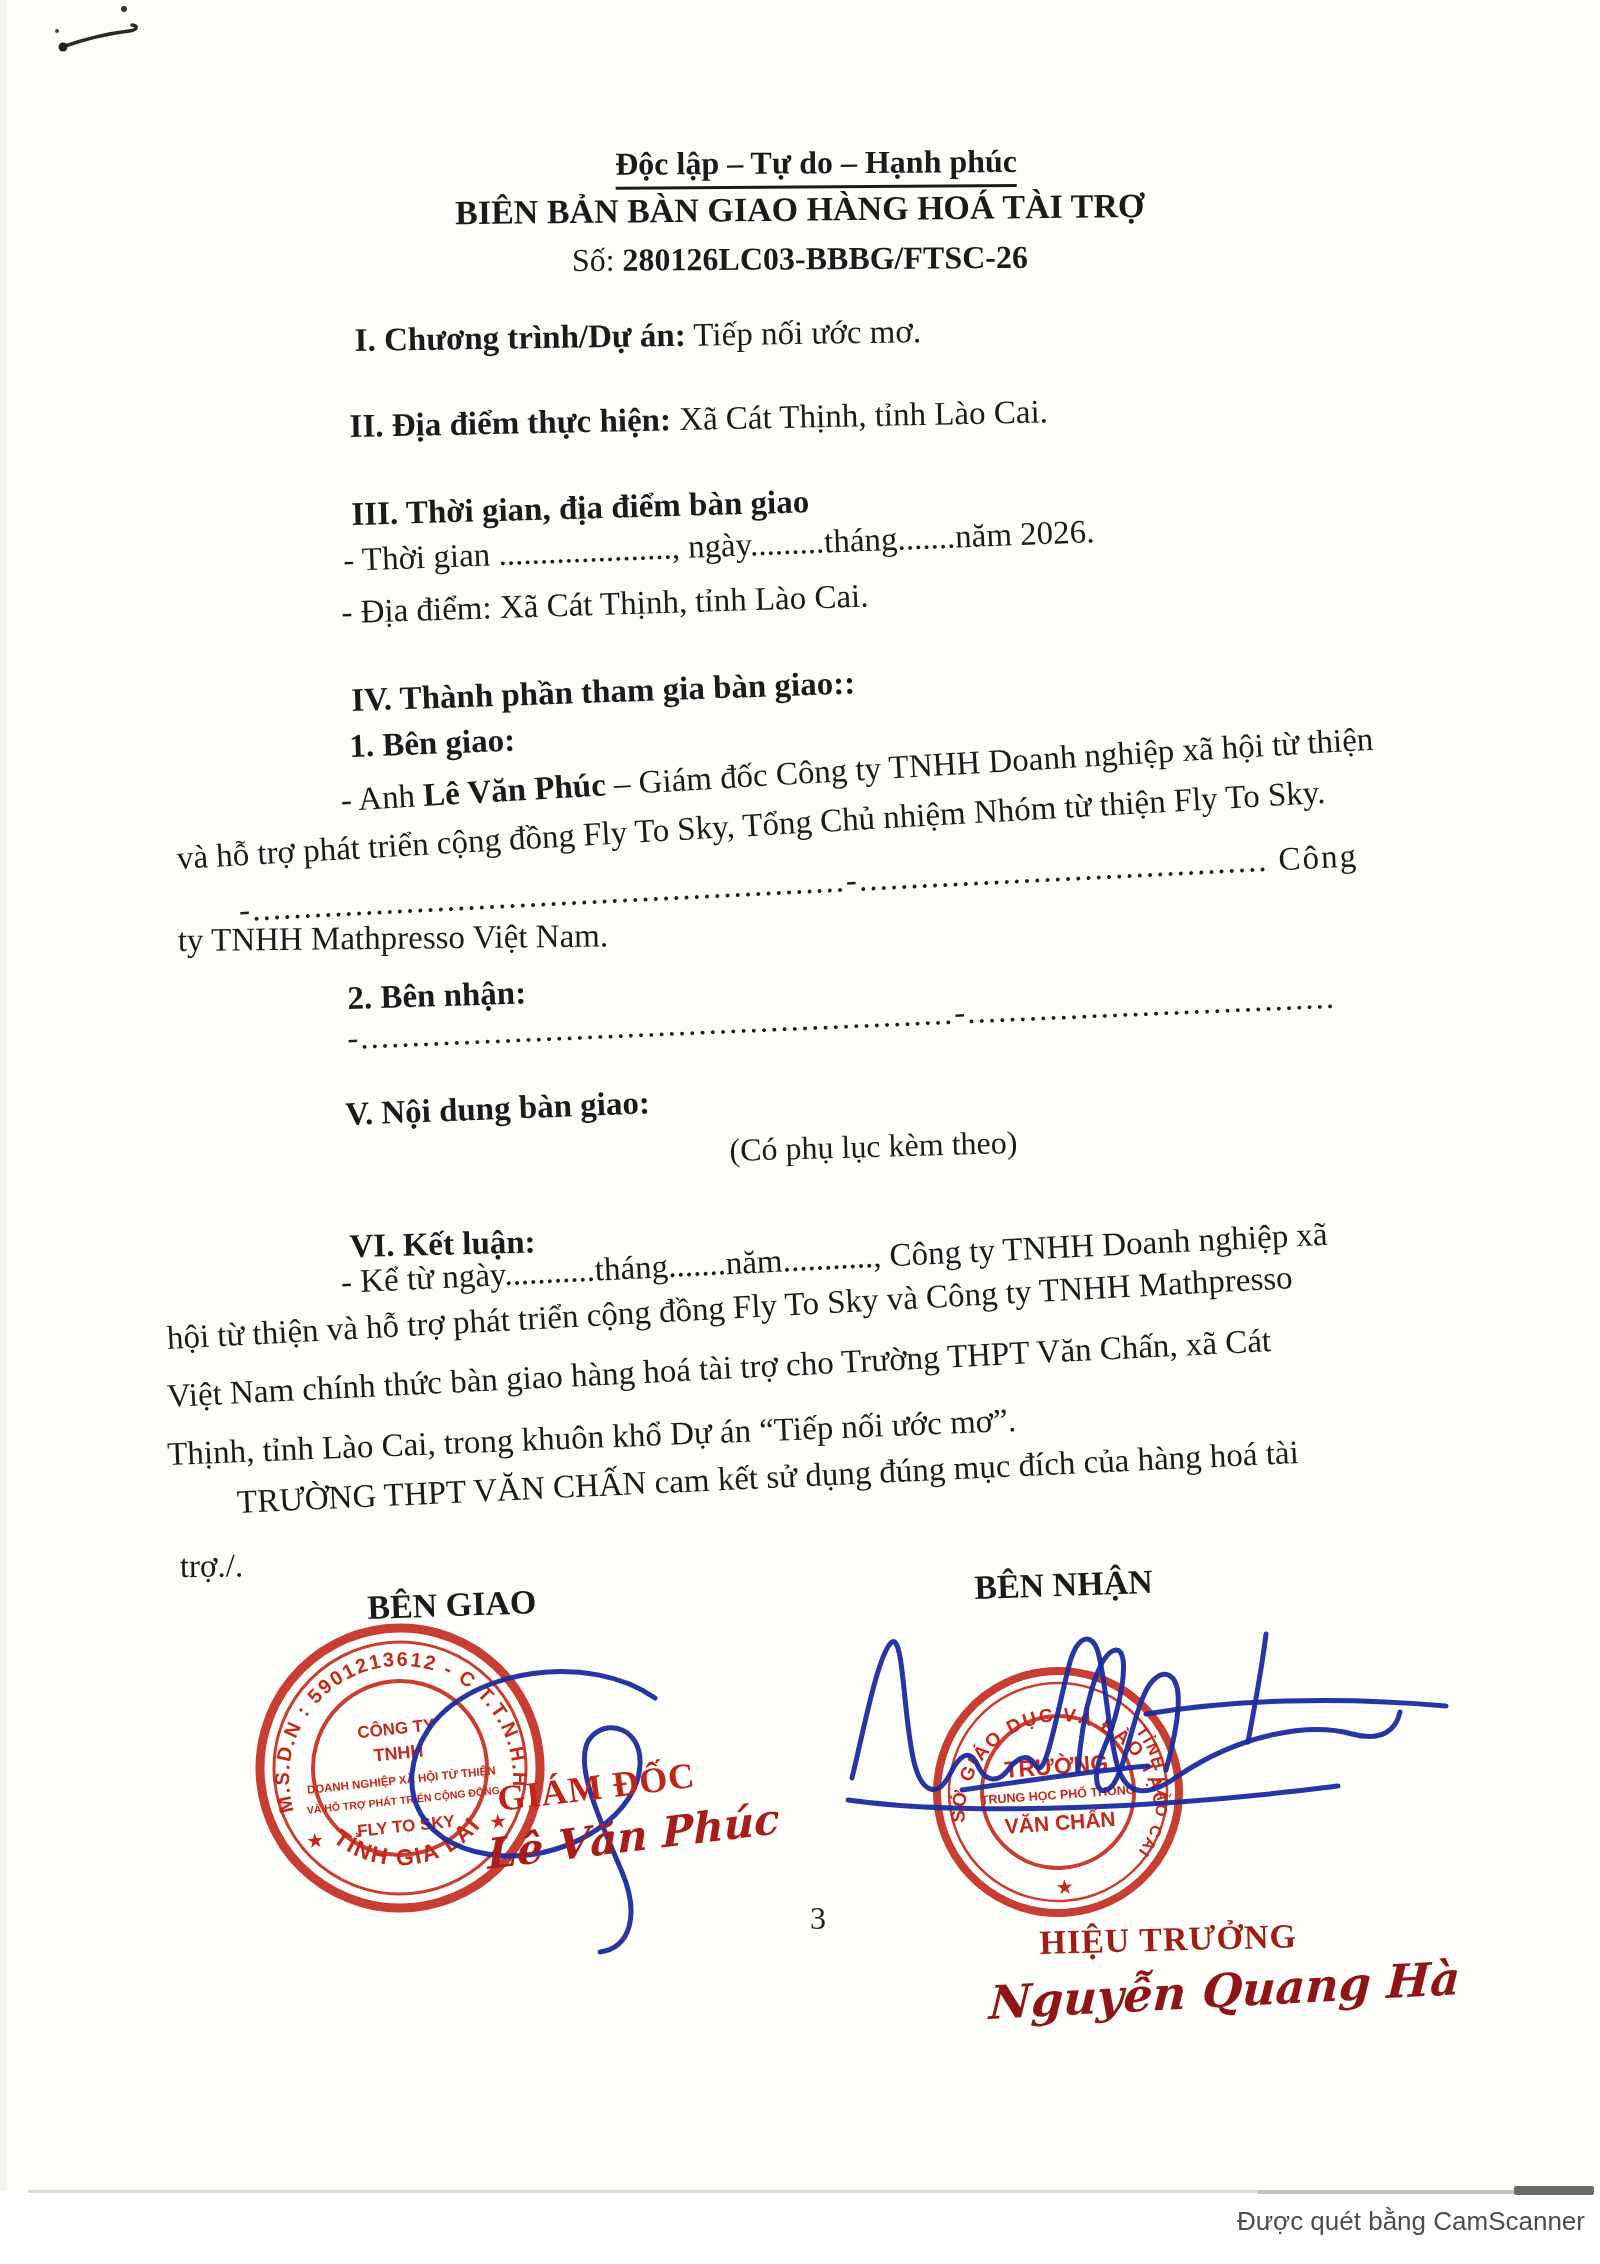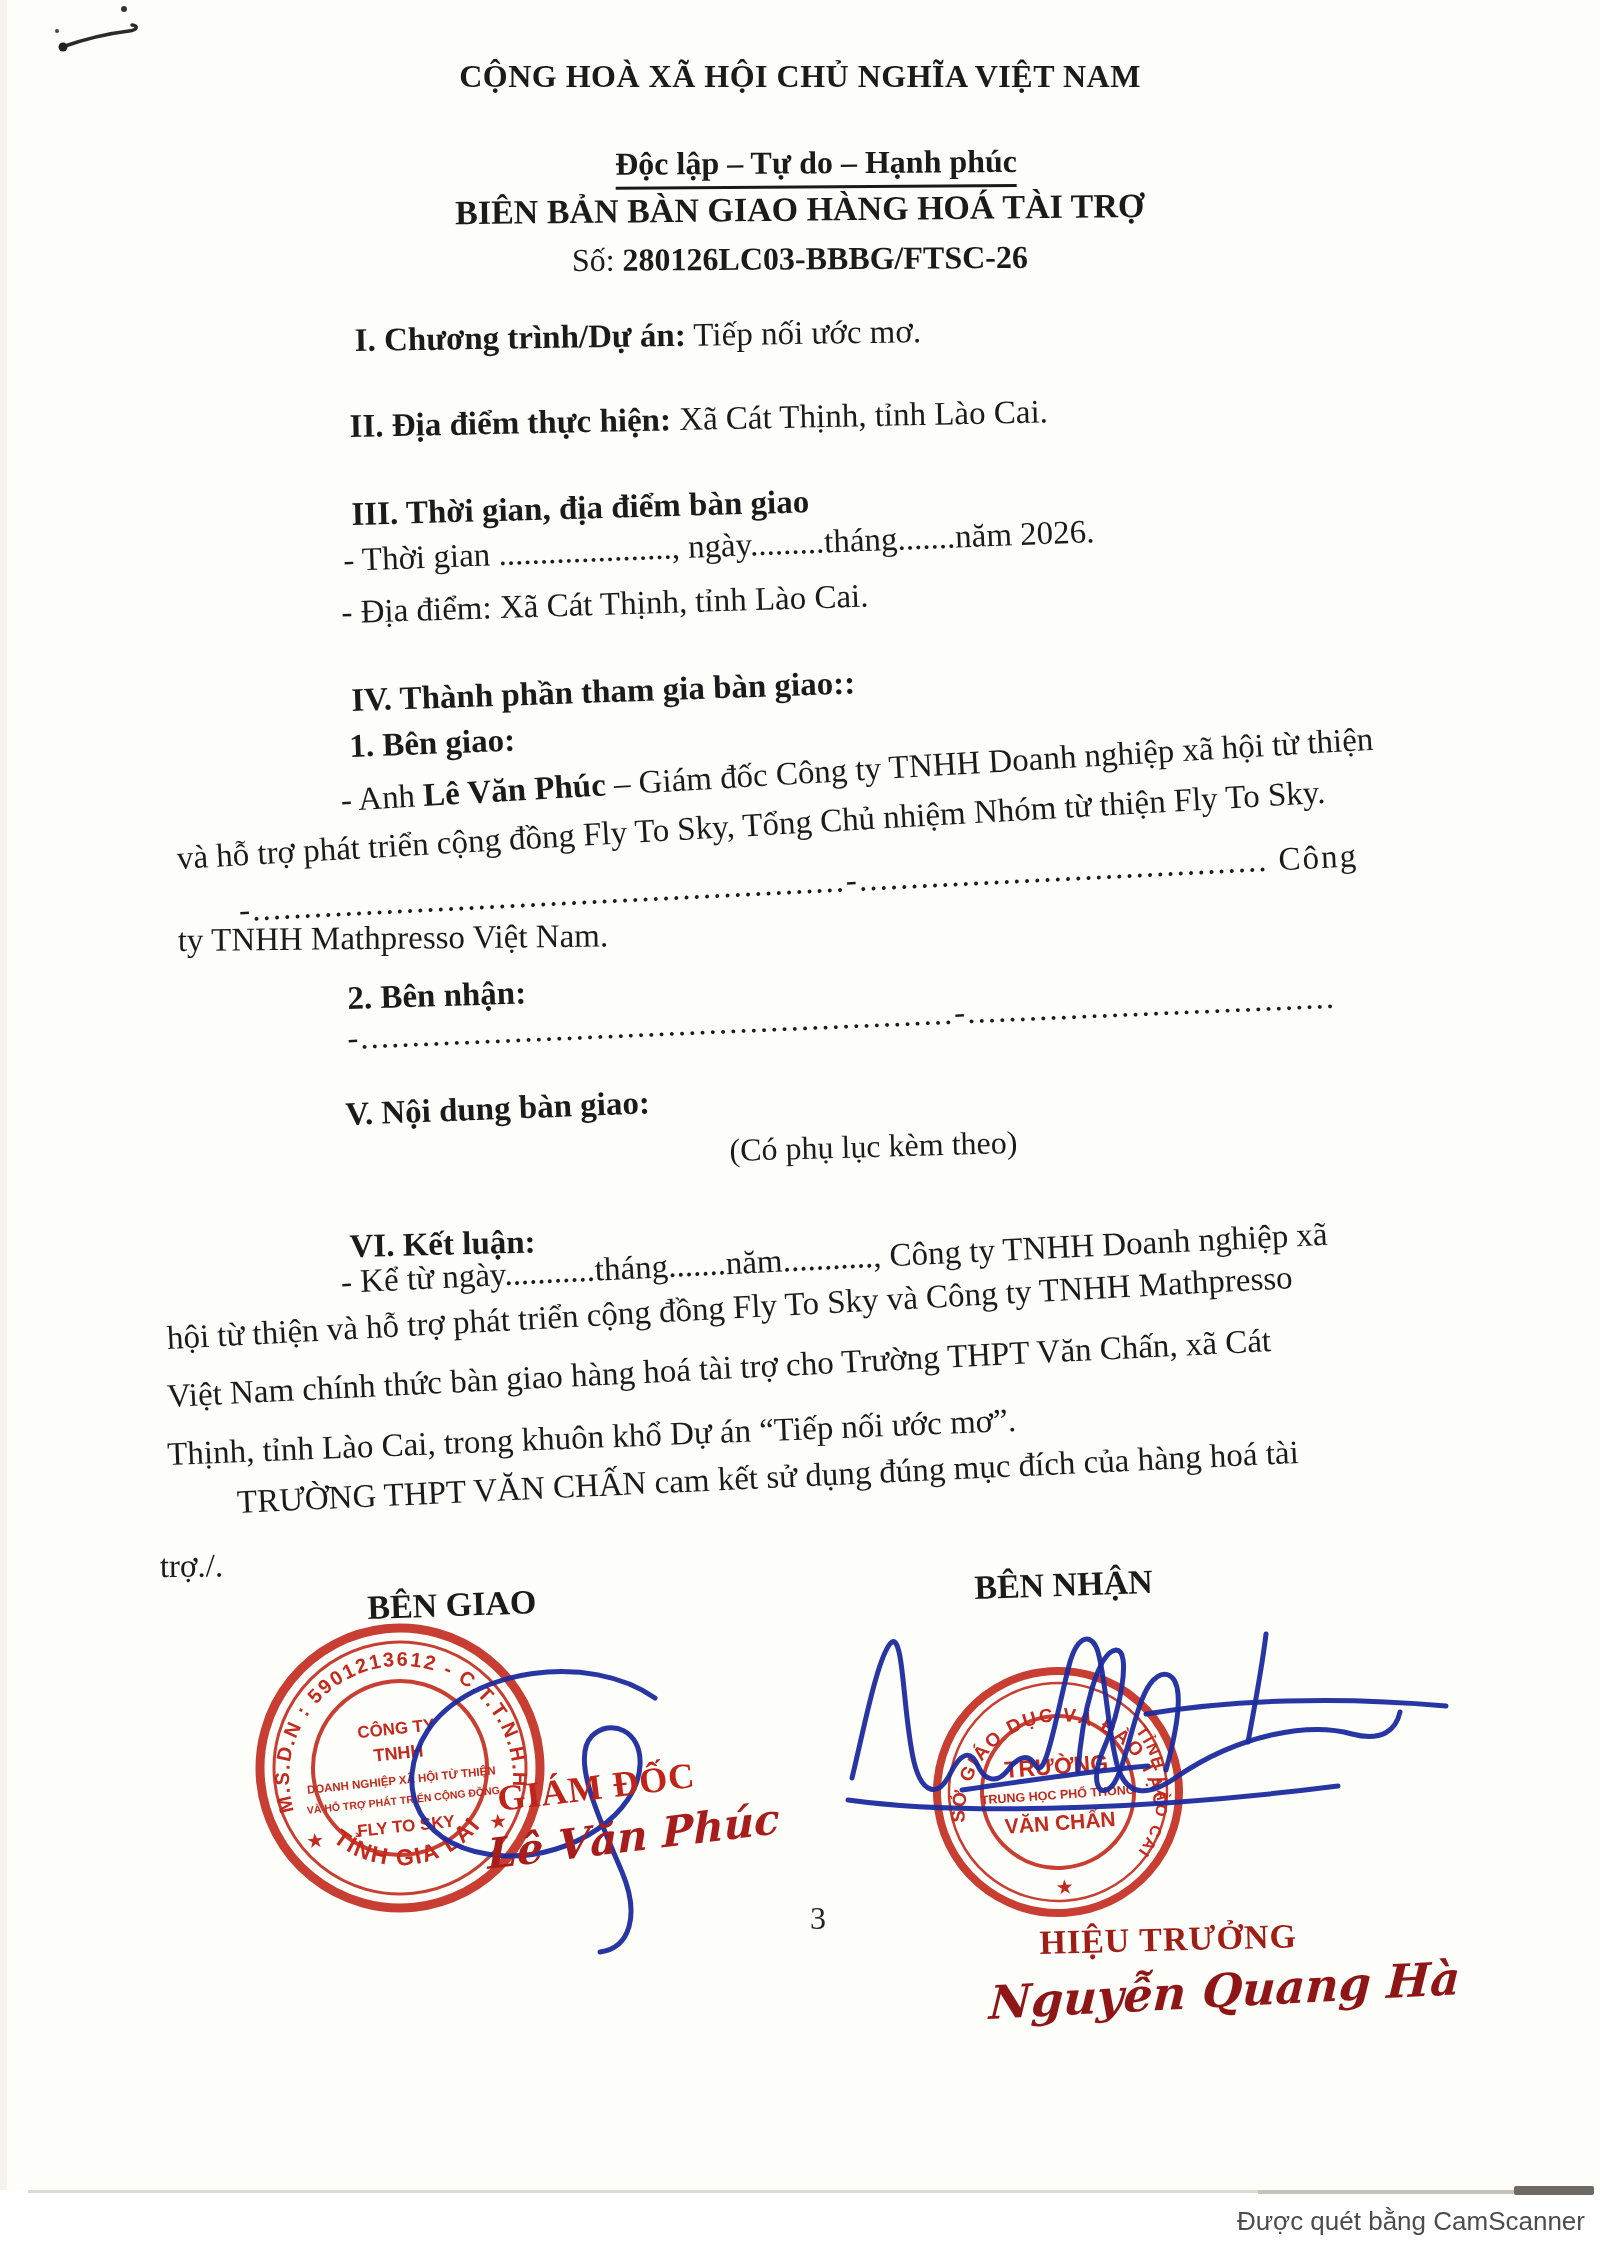--- a/index.html
+++ b/index.html
@@ -38,21 +38,20 @@
   <div class="paper"></div>
   <div class="edge"></div>
 
   <svg class="corner" width="200" height="70" viewBox="0 0 200 70">
     <path d="M 62,47 C 85,39 112,33 129,31 C 137,30 139,26 132,25" fill="none" stroke="#2a2a2a" stroke-width="3.5" stroke-linecap="round"></path>
     <circle cx="63" cy="47" r="4.5" fill="#222"></circle>
     <circle cx="124" cy="9" r="3" fill="#333"></circle>
     <circle cx="57" cy="31" r="2" fill="#444"></circle>
   </svg>
 
-  <div class="ln b ctr" style="top:58px;font-size:32px;letter-spacing:.5px">CỘNG HOÀ XÃ HỘI CHỦ NGHĨA VIỆT NAM</div>
   <div class="ln ctr" style="top:112px;--r:-0.4deg">
     <span class="motto-inner b" style="font-size:32px">Độc lập – Tự do – Hạnh phúc</span>
   </div>
   <div class="ln b ctr" style="top:198px;font-size:34px;--r:-0.6deg">BIÊN BẢN BÀN GIAO HÀNG HOÁ TÀI TRỢ</div>
   <div class="ln ctr" style="top:246px;font-size:32px;--r:-0.4deg"><span>Số: </span><span class="bold">280126LC03-BBBG/FTSC-26</span></div>
 
   <div class="ln" style="left:355px;top:322px;--r:-0.9deg"><span class="bold">I. Chương trình/Dự án:</span><span> Tiếp nối ước mơ.</span></div>
   <div class="ln" style="left:350px;top:408px;--r:-1.2deg"><span class="bold">II. Địa điểm thực hiện:</span><span> Xã Cát Thịnh, tỉnh Lào Cai.</span></div>
 
   <div class="ln b" style="left:352px;top:496px;--r:-1.6deg">III. Thời gian, địa điểm bàn giao</div>
@@ -70,21 +69,21 @@
 
   <div class="ln b" style="left:346px;top:1096px;--r:-2.2deg">V. Nội dung bàn giao:</div>
   <div class="ln" style="left:730px;top:1132px;--r:-1.6deg;font-size:32px">(Có phụ lục kèm theo)</div>
 
   <div class="ln b" style="left:350px;top:1228px;--r:-1.4deg">VI. Kết luận:</div>
   <div class="ln" style="left:342px;top:1264px;--r:-2.8deg">- Kể từ ngày...........tháng.......năm..........., Công ty TNHH Doanh nghiệp xã</div>
   <div class="ln" style="left:168px;top:1320px;--r:-3.1deg">hội từ thiện và hỗ trợ phát triển cộng đồng Fly To Sky và Công ty TNHH Mathpresso</div>
   <div class="ln" style="left:168px;top:1378px;--r:-2.9deg">Việt Nam chính thức bàn giao hàng hoá tài trợ cho Trường THPT Văn Chấn, xã Cát</div>
   <div class="ln" style="left:168px;top:1436px;--r:-2.3deg">Thịnh, tỉnh Lào Cai, trong khuôn khổ Dự án “Tiếp nối ước mơ”.</div>
   <div class="ln" style="left:238px;top:1484px;--r:-2.7deg"><span>TRƯỜNG THPT VĂN CHẤN</span><span> cam kết sử dụng đúng mục đích của hàng hoá tài</span></div>
-  <div class="ln" style="left:160px;top:1548px;--r:-0.5deg">trợ./.</div>
+  <div class="ln" style="left:180px;top:1548px;--r:-0.5deg">trợ./.</div>
 
   <div class="ln b" style="left:368px;top:1588px;font-size:34px;--r:-2deg">BÊN GIAO</div>
   <div class="ln b" style="left:975px;top:1568px;font-size:34px;--r:-2deg">BÊN NHẬN</div>
 
   <svg class="stamp" style="left:250px;top:1618px;--r:-6deg" width="300" height="300" viewBox="0 0 300 300">
     <defs>
       <path id="lst" d="M 44,196 A 112,112 0 1 1 256,196"></path>
       <path id="lsb" d="M 52,178 A 104,104 0 0 0 248,178"></path>
     </defs>
     <g fill="none" stroke="#c3291c" stroke-opacity=".9">

